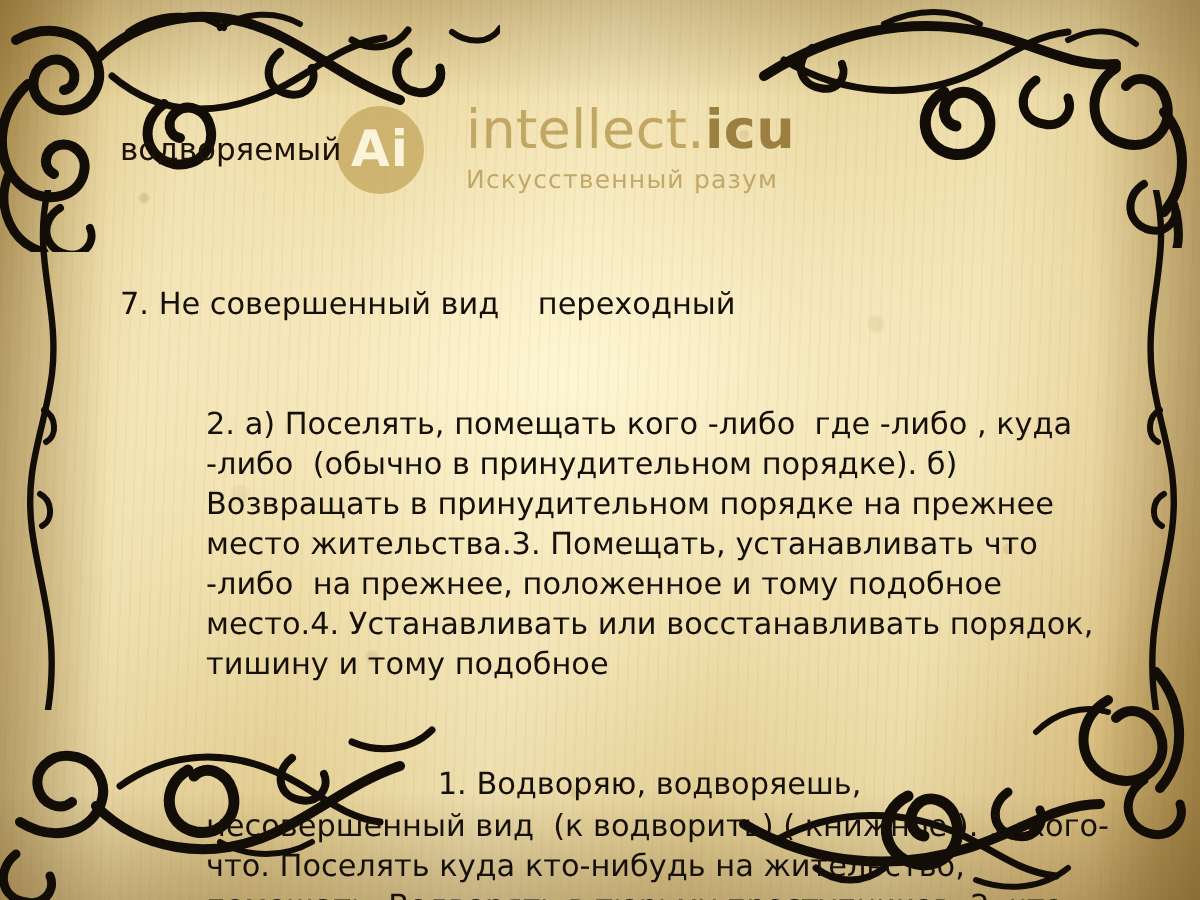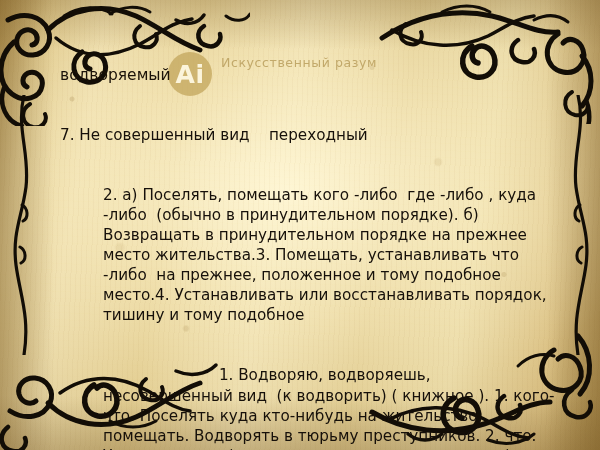--- a/index.html
+++ b/index.html
@@ -40,31 +40,31 @@
 
   .orn{position:absolute;pointer-events:none;z-index:3;}
   .orn svg{display:block;}
   .orn-tl{left:-10px;top:-4px;}
   .orn-tr{right:-6px;top:-6px;}
   .orn-bl{left:-10px;bottom:-8px;}
   .orn-br{right:-8px;bottom:-10px;}
   .edge-l{position:absolute;left:10px;top:95px;z-index:3;pointer-events:none;}
   .edge-r{position:absolute;right:8px;top:95px;z-index:3;pointer-events:none;}
 
-  .watermark{position:absolute;left:168px;top:52px;z-index:2;display:flex;align-items:flex-start;gap:9px;pointer-events:none;}
+  .watermark{position:absolute;left:168px;top:52px;z-index:2;display:flex;align-items:flex-end;gap:21px;pointer-events:none;}
   .wm-badge{width:44px;height:44px;border-radius:50%;background:rgba(196,168,95,.78);
     display:flex;align-items:center;justify-content:center;color:rgba(255,250,228,.92);
     font-size:25px;font-weight:700;letter-spacing:.5px;line-height:1;}
   .wm-text{display:flex;flex-direction:column;line-height:1;}
   .wm-title{font-size:27px;color:rgba(186,158,88,.88);letter-spacing:.2px;}
   .wm-title b{color:rgba(150,122,58,.95);font-weight:700;}
   .wm-sub{font-size:12.5px;color:rgba(188,162,98,.9);letter-spacing:.6px;margin-top:5px;}
 
   .content{position:absolute;left:60px;top:66px;width:500px;z-index:4;}
-  .headword{font-size:15.5px;color:#1b1208;line-height:1.2;}
+  .headword{font-size:15.5px;color:#1b1208;line-height:1.2;margin-bottom:17px;}
   .body-text{font-size:15.2px;color:#16100a;line-height:1.32;white-space:pre-wrap;word-wrap:break-word;}
   .blk{margin:0;}
   .blk + .blk{margin-top:0;margin-left:43px;}
 </style>
 </head>
 <body>
 
 <div id="page">
 
   <div class="orn orn-tl">
@@ -141,20 +141,21 @@
     <svg width="26" height="260" viewBox="0 0 26 260" fill="none" stroke="#120d06" stroke-linecap="round">
       <path d="M12 0c8 34-6 58-2 92 4 30 14 46 10 78-4 30-14 52-8 90" stroke-width="3.2"></path>
       <path d="M14 110c-6 3-7 13-1 16" stroke-width="3"></path>
       <path d="M16 152c-6 3-7 13-1 16" stroke-width="3"></path>
     </svg>
   </div>
 
   <div class="watermark">
     <div class="wm-badge">Ai</div>
     <div class="wm-text">
+      <div class="wm-title"><span>intellect.</span><b>icu</b></div>
       <div class="wm-sub">Искусственный  разум</div>
     </div>
   </div>
 
   <div class="content">
     <div class="headword">водворяемый</div>
     <div class="body-text">
       <p class="blk">7. Не совершенный вид    переходный</p>
       <p class="blk">2. а) Поселять, помещать кого -либо  где -либо , куда -либо  (обычно в принудительном порядке). б) Возвращать в принудительном порядке на прежнее место жительства.3. Помещать, устанавливать что -либо  на прежнее, положенное и тому подобное место.4. Устанавливать или восстанавливать порядок, тишину и тому подобное</p>
       <p class="blk">                        1. Водворяю, водворяешь, несовершенный вид  (к водворить) ( книжное ). 1. кого-что. Поселять куда кто-нибудь на жительство, помещать. Водворять в тюрьму преступников. 2. что. Устанавливать (порядок, тишину и т. и.; книжное). Водворять мир и спокойствие.</p>

